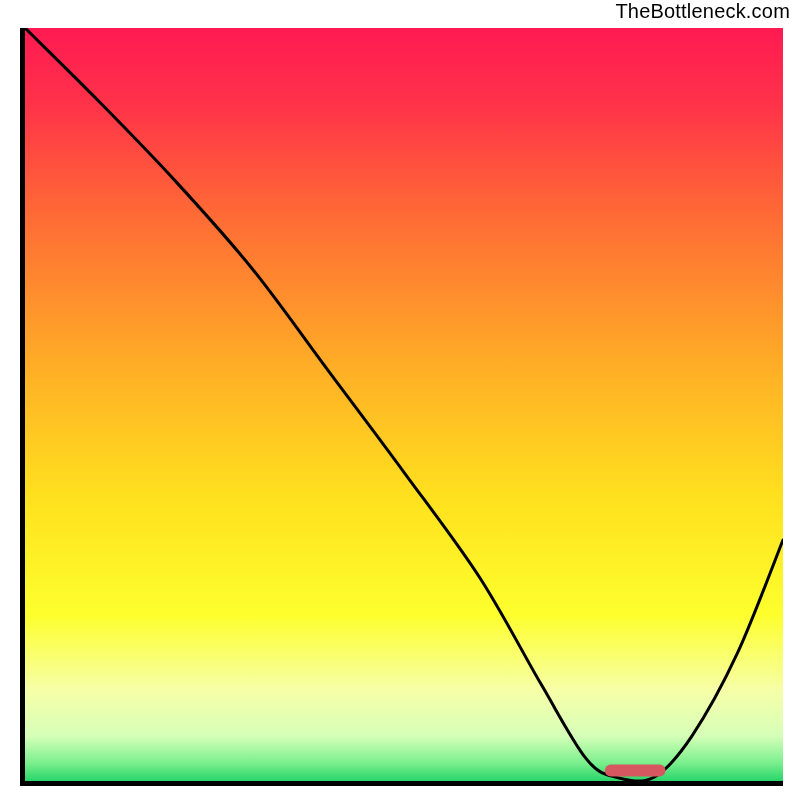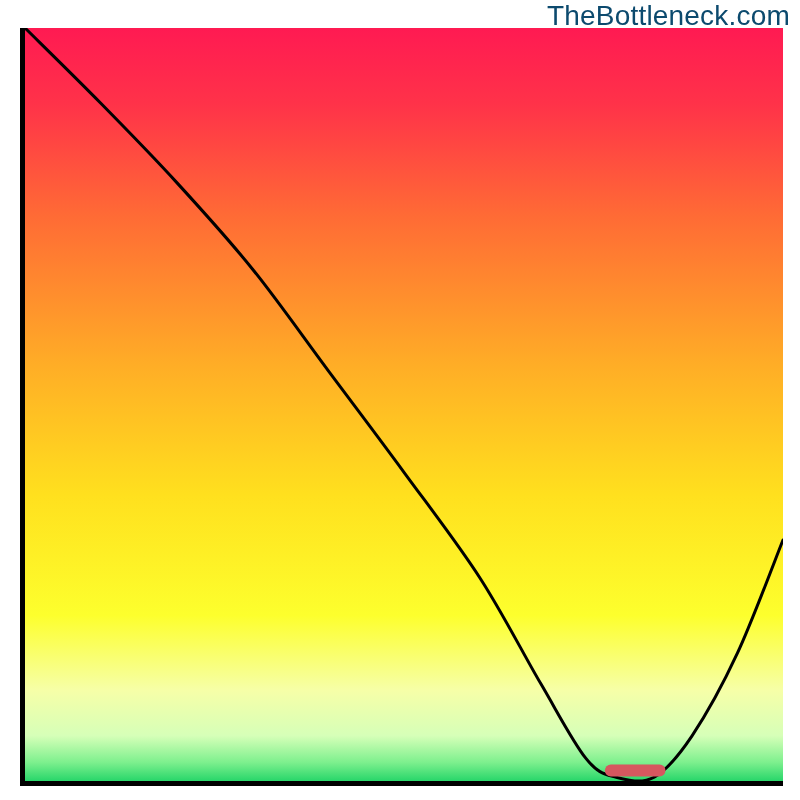--- a/index.html
+++ b/index.html
@@ -8,23 +8,23 @@
     width: 800px;
     height: 800px;
     overflow: hidden;
     background: #ffffff;
     font-family: Arial, Helvetica, sans-serif;
   }
   .watermark {
     position: absolute;
     top: 0;
     right: 10px;
-    font-size: 28px;
+    font-size: 20px;
     font-weight: 500;
-    color: #0c4a6e;
+    color: #000000;
     z-index: 10;
     letter-spacing: 0.2px;
   }
   .chart-frame {
     position: absolute;
     left: 20px;
     top: 28px;
     width: 763px;
     height: 758px;
     border: 5px solid #000;

